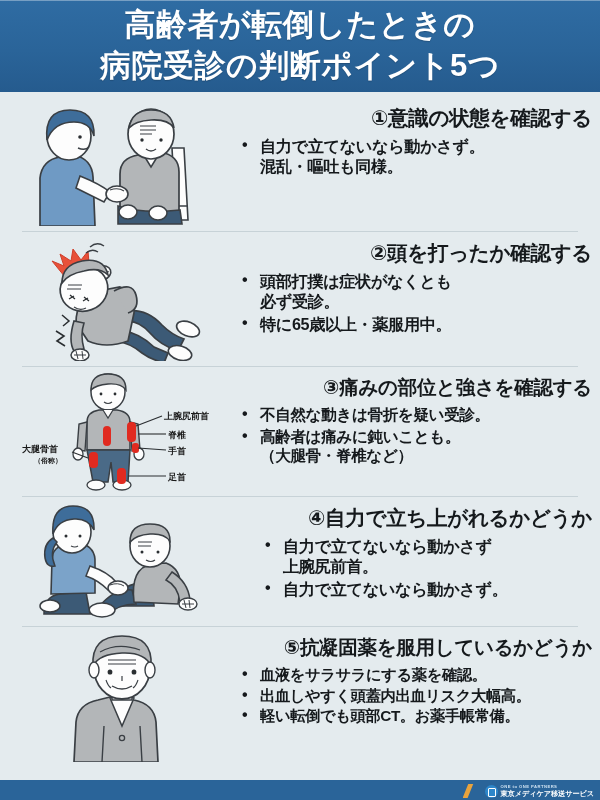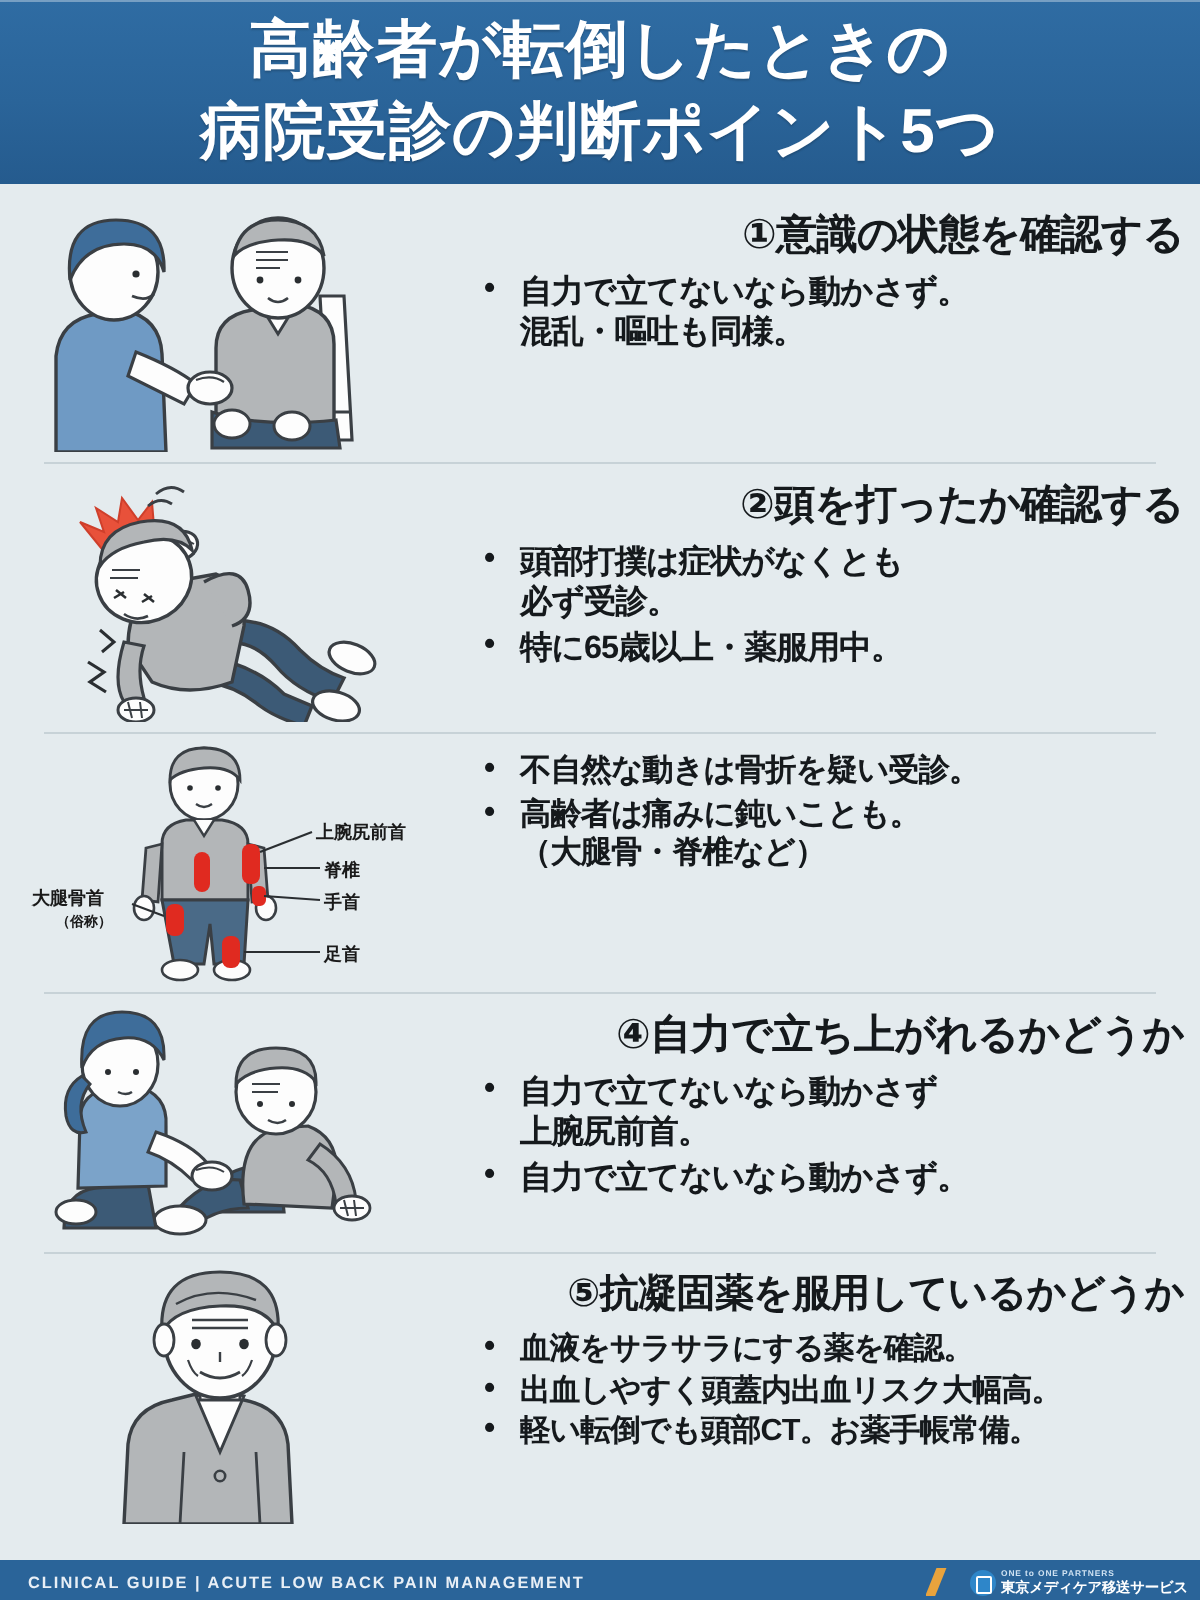--- a/index.html
+++ b/index.html
@@ -52,28 +52,28 @@
   .section + .section::before {
     content: "";
     position: absolute;
     top: 0; left: 22px; right: 22px;
     height: 1px;
     background: #c7d2d7;
   }
   .sec1 { height: 135px; }
   .sec2 { height: 135px; }
   .sec3 { height: 130px; }
-  .sec4 { height: 130px; }
+  .sec4 { height: 130px; gap: 23px; }
   .sec5 { height: 140px; }
 
   .illus {
     flex: 0 0 212px;
     height: 100%;
     position: relative;
-    display: flex; align-items: center; justify-content: flex-start;
+    display: flex; align-items: center; justify-content: flex-end;
   }
   .illus svg { display: block; }
 
   .content {
     flex: 1 1 auto;
     padding-left: 6px;
     padding-top: 4px;
     min-width: 0;
   }
   .sec-title {
@@ -316,20 +316,21 @@
 
           <text class="bp-label" x="148" y="49">上腕尻前首</text>
           <text class="bp-label" x="152" y="68">脊椎</text>
           <text class="bp-label" x="152" y="84">手首</text>
           <text class="bp-label" x="152" y="110">足首</text>
           <text class="bp-label" x="6" y="82">大腿骨首</text>
           <text class="bp-sub" x="18" y="93">（俗称）</text>
         </svg>
       </div>
       <div class="content">
+        <div class="sec-title">③痛みの部位と強さを確認する</div>
         <ul class="bullets">
           <li>不自然な動きは骨折を疑い受診。</li>
           <li>高齢者は痛みに鈍いことも。</li>
           <li class="nobullet">（大腿骨・脊椎など）</li>
         </ul>
       </div>
     </div>
 
     <div class="section sec4">
       <div class="illus">
@@ -421,21 +422,20 @@
           <li>軽い転倒でも頭部CT。お薬手帳常備。</li>
         </ul>
       </div>
     </div>
 
   </div>
 
   <div class="footer-gap"></div>
 
   <div class="footer">
-    <div class="footer-text">CLINICAL GUIDE  |  ACUTE LOW BACK PAIN MANAGEMENT</div>
     <div class="footer-spacer"></div>
     <div class="footer-slash"></div>
     <div class="logo">
       <div class="logo-mark"></div>
       <div class="logo-txt">
         <div class="logo-en">ONE to ONE PARTNERS</div>
         <div class="logo-jp">東京メディケア移送サービス</div>
       </div>
     </div>
   </div>

